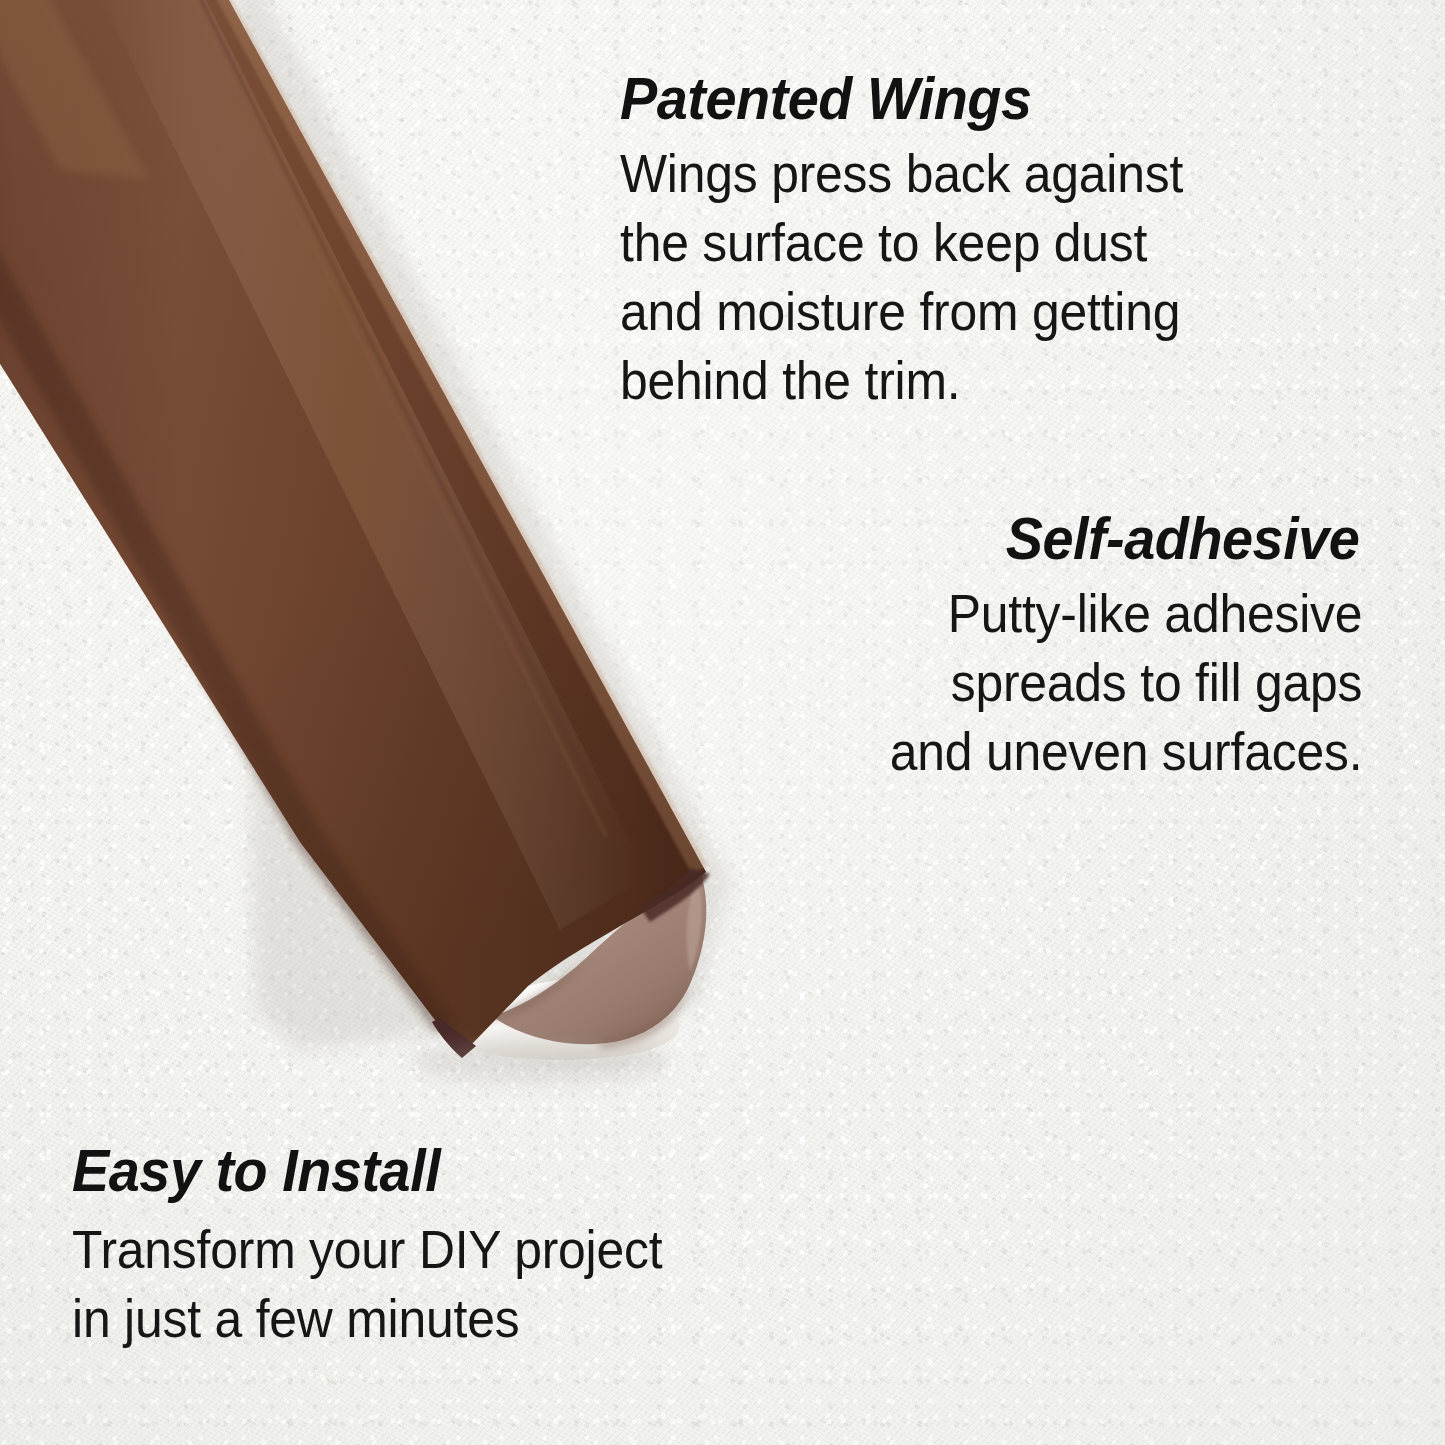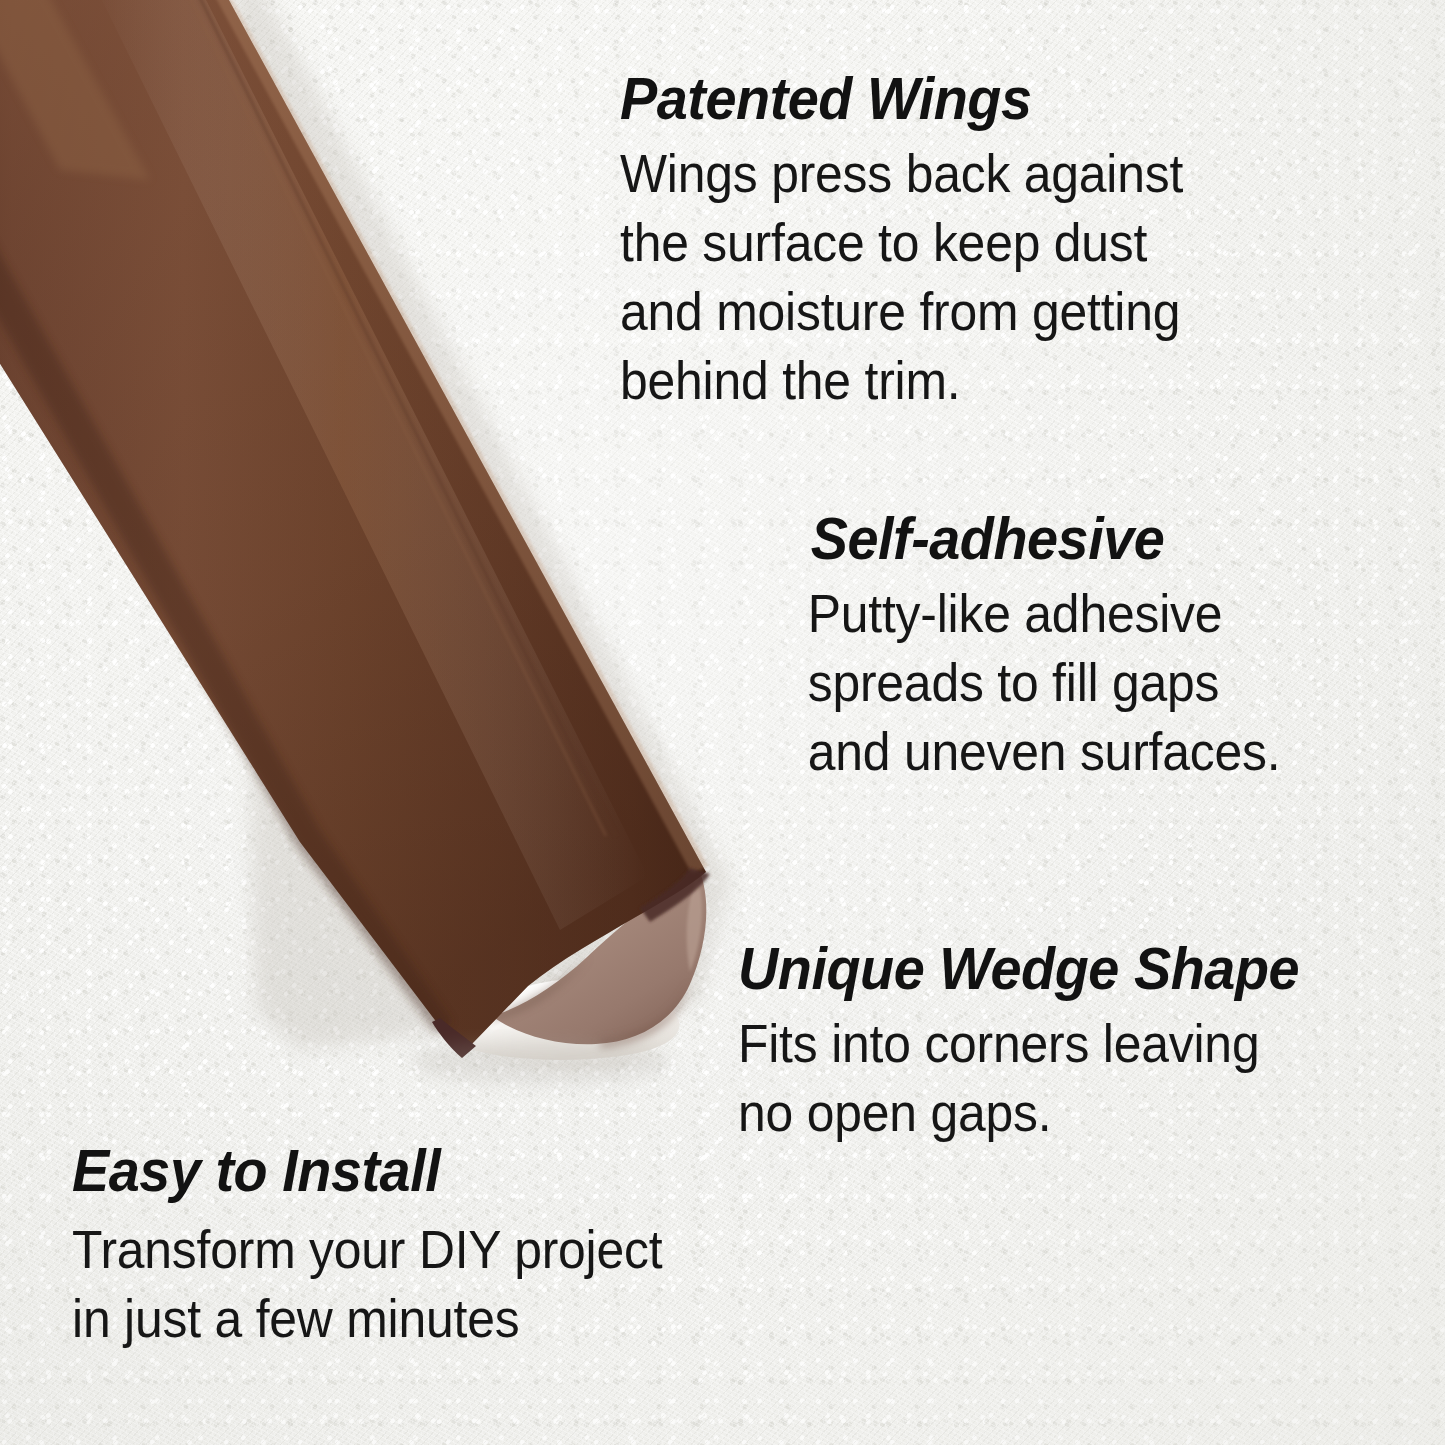--- a/index.html
+++ b/index.html
@@ -94,21 +94,21 @@
     letter-spacing: -0.2px;
     transform: scaleX(0.94);
     transform-origin: left center;
   }
   .callout .body .ln { display: block; white-space: nowrap; }
 
   
   #callout-patented-wings { left: 620px; top: 68px; }
 
   
-  #callout-self-adhesive { left: 790px; top: 508px; width: 590px; text-align: left; }
+  #callout-self-adhesive { left: 790px; top: 508px; width: 590px; text-align: right; }
   #callout-self-adhesive h2 { transform-origin: center center; }
   #callout-self-adhesive .body { transform-origin: center center; }
 
   
   #callout-unique-wedge-shape { left: 738px; top: 938px; }
 
   
   #callout-easy-to-install { left: 72px; top: 1140px; }
   #callout-easy-to-install .body { margin-top: 14px; }
 </style>
@@ -262,27 +262,20 @@
 
   <div class="callout" id="callout-self-adhesive">
     <h2>Self-adhesive</h2>
     <p class="body">
       <span class="ln">Putty-like adhesive</span>
       <span class="ln">spreads to fill gaps</span>
       <span class="ln">and uneven surfaces.</span>
     </p>
   </div>
 
-  <div class="callout" id="callout-unique-wedge-shape">
-    <h2>Unique Wedge Shape</h2>
-    <p class="body">
-      <span class="ln">Fits into corners leaving</span>
-      <span class="ln">no open gaps.</span>
-    </p>
-  </div>
 
   <div class="callout" id="callout-easy-to-install">
     <h2>Easy to Install</h2>
     <p class="body">
       <span class="ln">Transform your DIY project</span>
       <span class="ln">in just a few minutes</span>
     </p>
   </div>
 
 </div>

